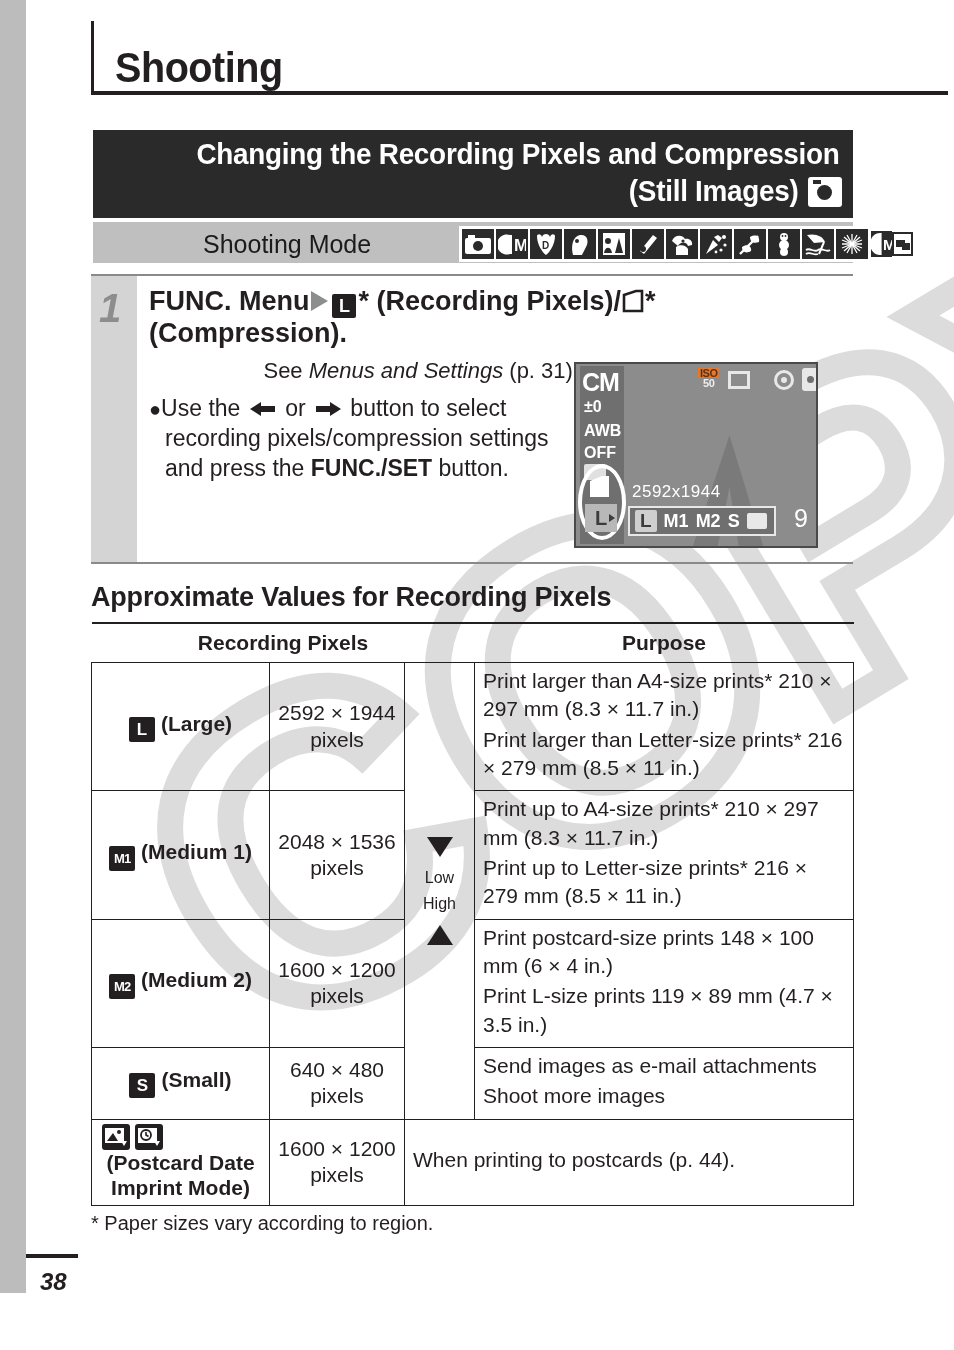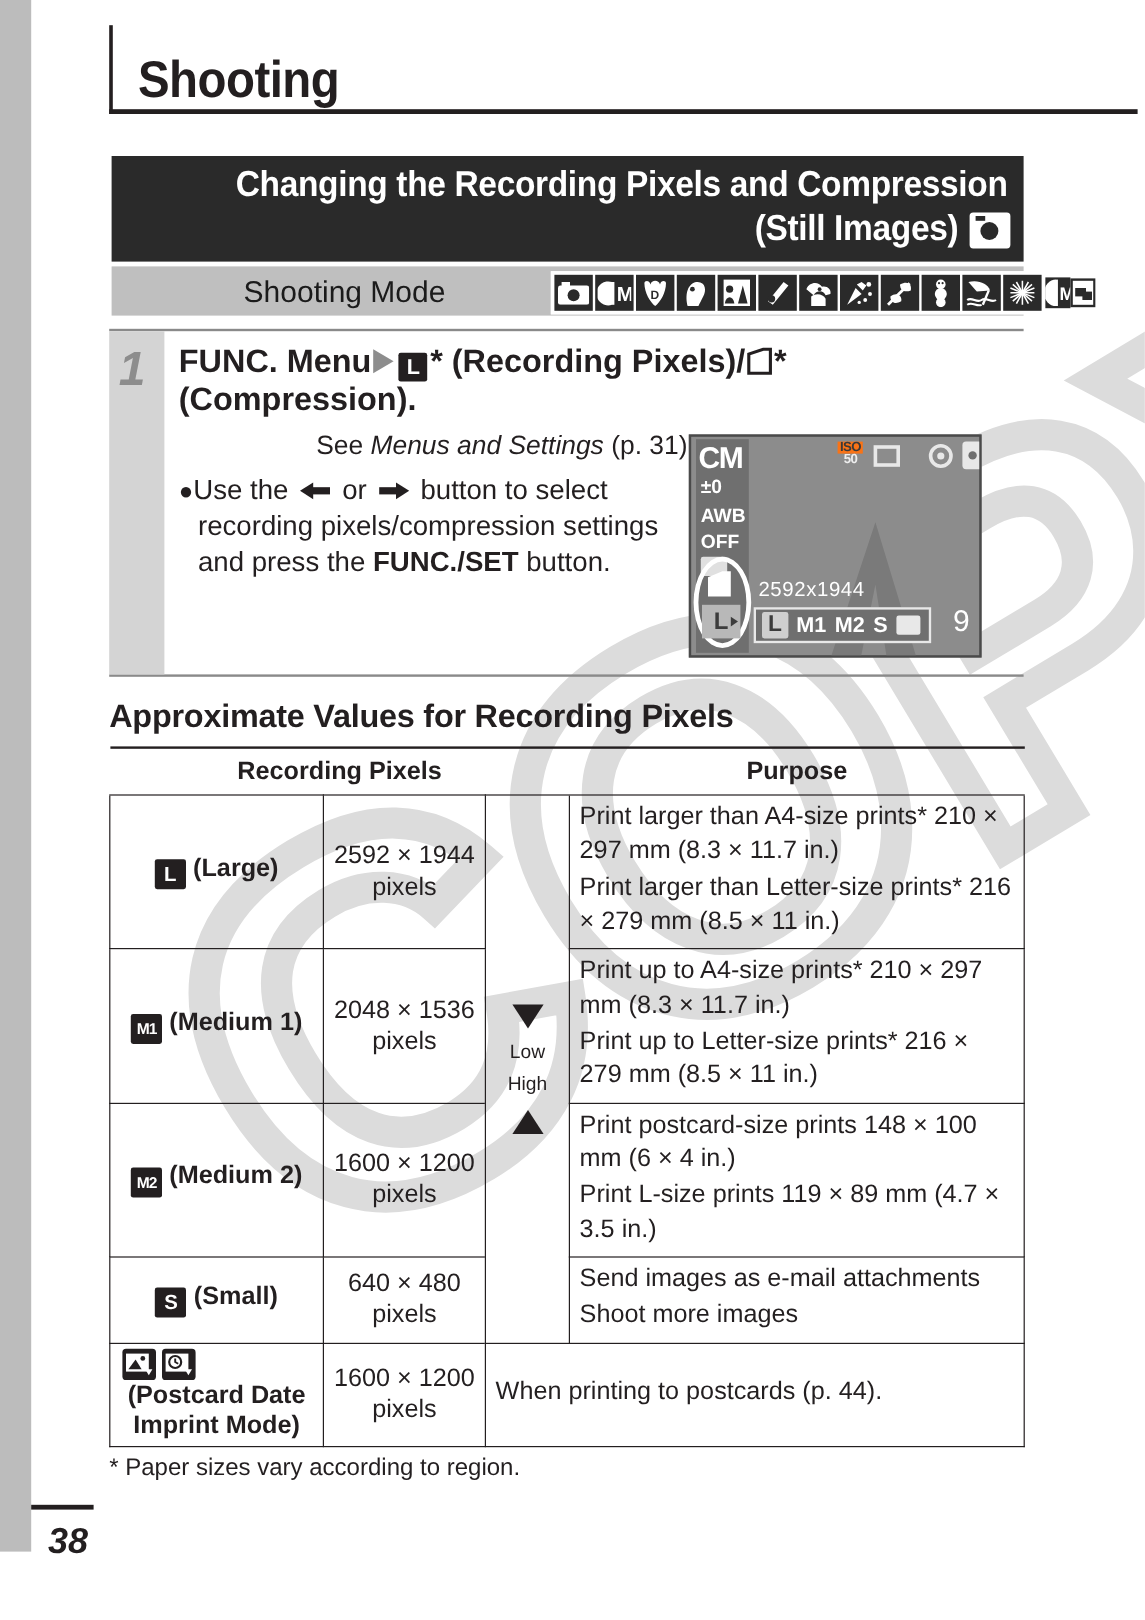--- a/index.html
+++ b/index.html
@@ -300,21 +300,21 @@
 
   
   .footnote {
     position:absolute; left:91px; top:1212px; font-size:20px;
   }
   .folio-rule {
     position:absolute; left:26px; top:1254px; width:52px; height:4px; background:#231f20;
   }
   .folio {
     position:absolute; left:40px; top:1268px;
-    font-size:30px; font-weight:bold; font-style:italic; color:#231f20;
+    font-size:24px; font-weight:bold; font-style:italic; color:#231f20;
   }
 </style>
 </head>
 <body>
 
 <div id="watermark">
   <svg width="954" height="1350" viewBox="0 0 954 1350">
     <g transform="rotate(-31 477 760)" fill="#dcdcdc" stroke="#dcdcdc">
       <text x="140" y="900" font-family="Liberation Sans, sans-serif" font-size="430" font-weight="bold" fill="none" stroke="#dcdcdc" stroke-width="26">COPY</text>
     </g>

